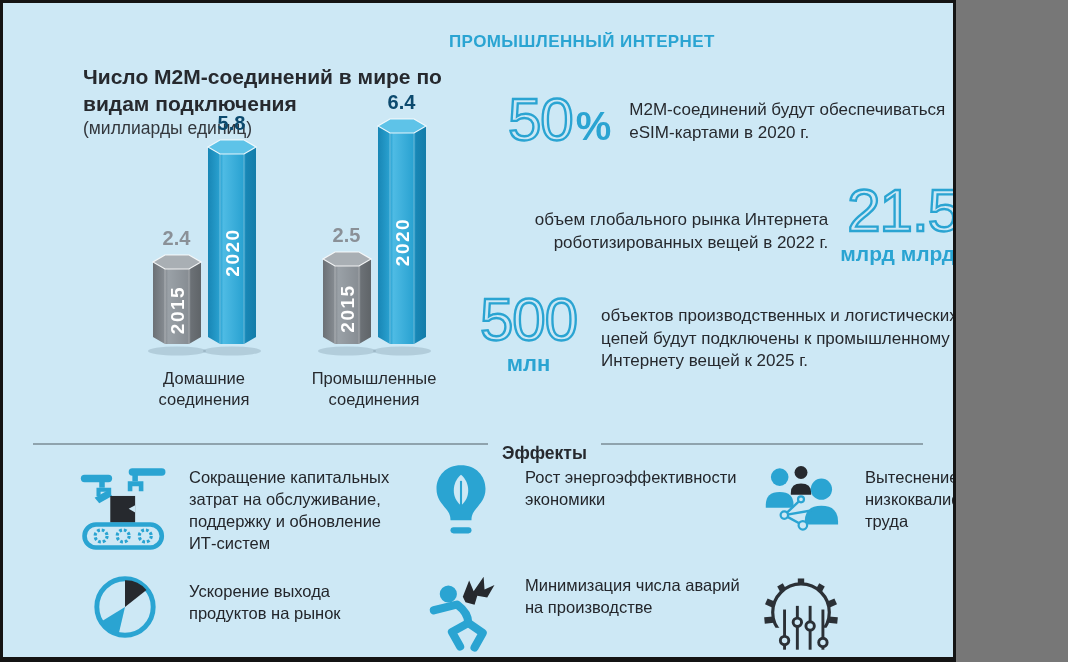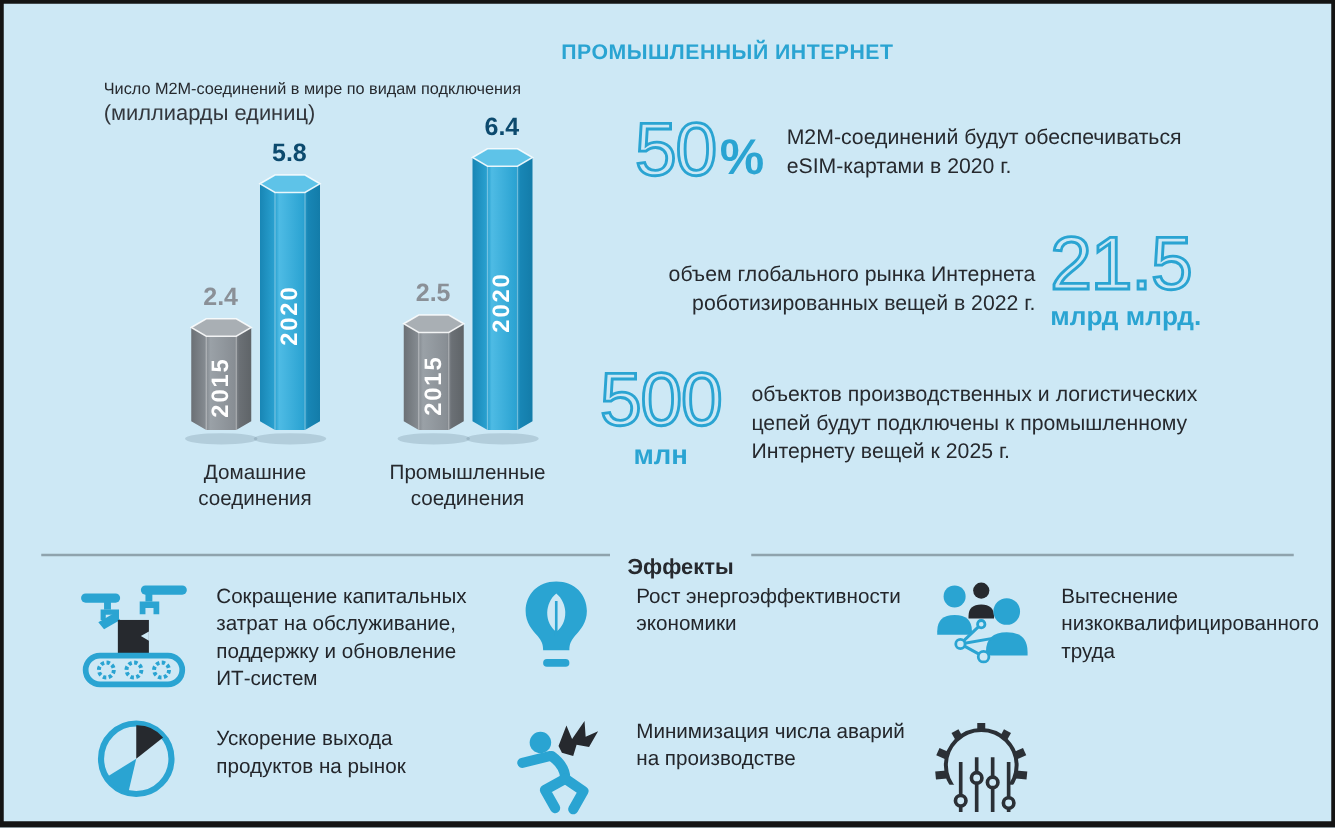--- a/index.html
+++ b/index.html
@@ -5,31 +5,31 @@
   :root{
     --bg:#cde8f5;
     --accent:#2aa4d2;
     --dark:#26292e;
     --gray-label:#8a9097;
     --divider:#8fa3ad;
   }
   *{margin:0;padding:0;box-sizing:border-box;}
   body{background:#777;font-family:"Liberation Sans","DejaVu Sans",sans-serif;}
   .canvas{
-    position:relative;width:1068px;height:662px;background:var(--bg);
+    position:relative;width:956px;height:662px;background:var(--bg);
     border:3px solid #141414;border-bottom-width:5px;overflow:hidden;
     color:var(--dark);
   }
   .brand-title{
     position:absolute;left:446px;top:29px;
     font-size:17px;font-weight:bold;letter-spacing:.4px;color:var(--accent);
   }
   
   .chart-head{position:absolute;left:80px;top:60px;width:385px;}
-  .chart-title{font-size:13px;font-weight:normal;line-height:1.3;color:var(--dark);}
+  .chart-title{font-size:21px;font-weight:bold;line-height:1.3;color:var(--dark);}
   .chart-subtitle{font-size:17.5px;line-height:1.25;color:#33373d;}
   .chart-bars{position:absolute;left:126px;bottom:247px;display:flex;align-items:flex-end;gap:20px;}
   .group{display:flex;flex-direction:column;align-items:center;}
   .group-bars{display:flex;align-items:flex-end;gap:5px;}
   .bar{display:flex;flex-direction:column;align-items:center;}
   .bar-value{font-size:20px;font-weight:bold;margin-bottom:3px;color:#0c4a6e;}
   .bar-value.gray{color:var(--gray-label);}
   .group-label{width:150px;text-align:center;margin-top:8px;font-size:16.5px;line-height:1.28;color:var(--dark);}
   
   .outline-num{
@@ -38,33 +38,33 @@
     letter-spacing:-1px;
   }
   .stat-row{position:absolute;display:flex;}
   .stat-text{font-size:17px;line-height:1.33;color:var(--dark);}
   .stat-50{left:505px;top:86px;}
   .stat-50 .num-wrap{display:flex;align-items:flex-end;}
   .stat-50 .unit{font-size:40px;font-weight:bold;color:var(--accent);margin-left:3px;line-height:.9;}
   .stat-50 .stat-text{margin-left:18px;margin-top:10px;width:335px;}
   .stat-21{left:500px;top:184px;width:464px;justify-content:flex-end;}
   .stat-21 .stat-text{text-align:right;margin-top:22px;width:302px;}
-  .stat-21 .num-block{margin-left:12px;text-align:left;}
+  .stat-21 .num-block{margin-left:12px;text-align:center;}
   .stat-21 .unit{font-size:21px;font-weight:bold;color:var(--accent);margin-top:7px;padding-right:6px;}
   .stat-500{left:477px;top:293px;}
   .stat-500 .num-block{text-align:center;}
   .stat-500 .unit{font-size:22px;font-weight:bold;color:var(--accent);margin-top:7px;}
   .stat-500 .stat-text{margin-left:24px;margin-top:9px;width:405px;}
   
   .effects-divider{position:absolute;left:30px;right:30px;top:440px;display:flex;align-items:flex-start;}
   .effects-divider .line{height:2px;background:var(--divider);}
   .effects-divider .line.l1{width:455px;}
   .effects-divider .line.l2{flex:1;}
   .effects-divider .label{font-size:17.5px;font-weight:bold;margin:0 14px;color:var(--dark);}
-  .effects{position:absolute;left:56px;top:460px;right:28px;
+  .effects{position:absolute;left:72px;top:460px;right:28px;
     display:grid;grid-template-columns:336px 340px 1fr;row-gap:12px;}
   .effect-item{display:flex;align-items:flex-start;gap:14px;}
   .icon-cell{width:100px;min-width:100px;display:flex;justify-content:center;align-items:flex-start;}
   .effect-text{font-size:16.5px;line-height:1.33;color:#23262b;padding-top:4px;}
   .effect-item.e1 .effect-text{max-width:218px;}
   .effect-item.e2 .effect-text{max-width:228px;}
   .effect-item.e3 .effect-text{max-width:232px;}
   .effect-item.e4 .effect-text{max-width:178px;padding-top:14px;}
   .effect-item.e5 .effect-text{max-width:238px;padding-top:8px;}
   .effect-item.e6 .effect-text{max-width:218px;}

